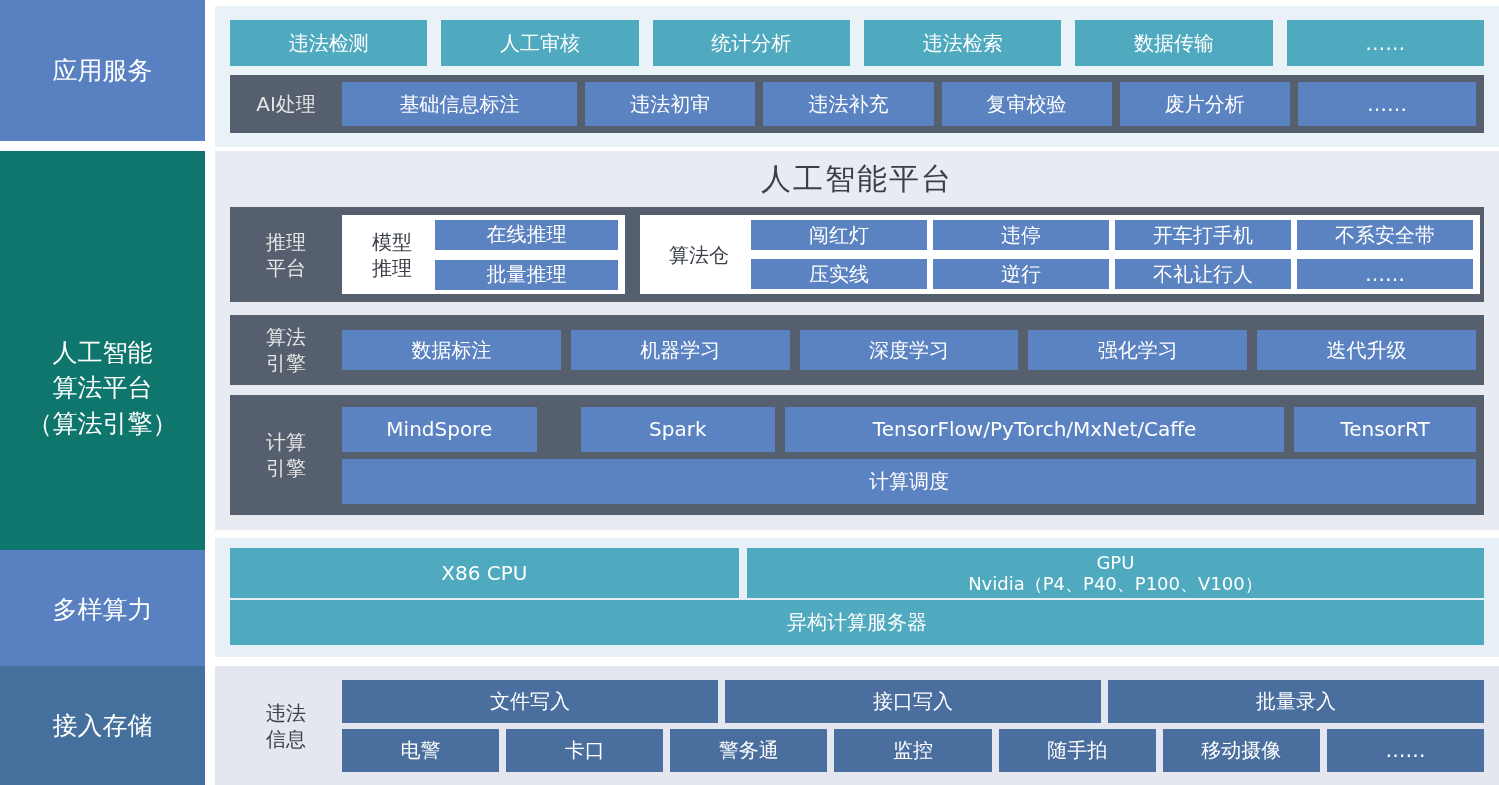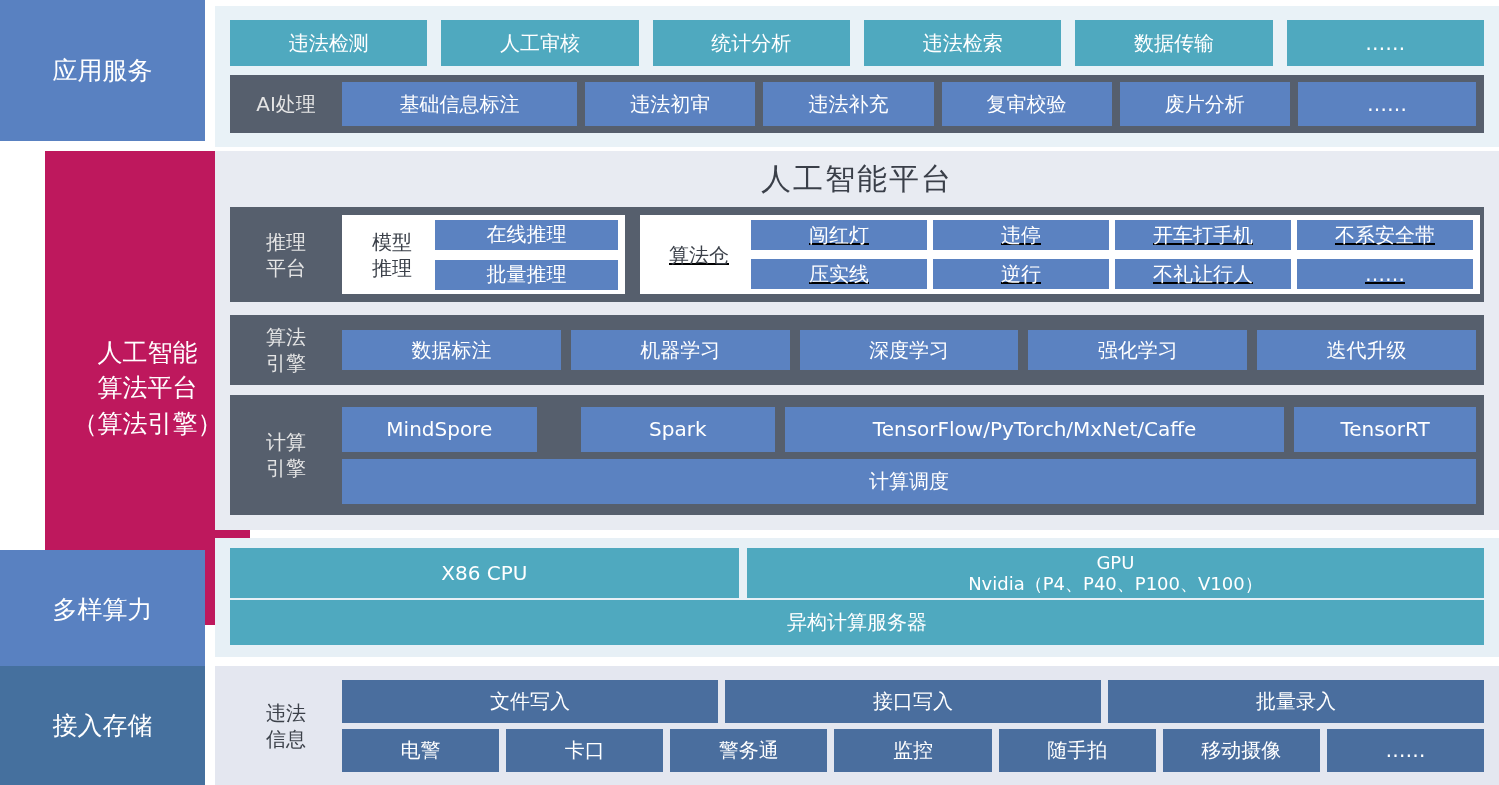--- a/index.html
+++ b/index.html
@@ -8,21 +8,21 @@
     position:relative; width:1499px; height:785px; background:#ffffff;
     font-family:"DejaVu Sans","Liberation Sans",sans-serif; overflow:hidden;
   }
   
   .side-box {
     position:absolute; left:0; width:205px;
     display:flex; flex-direction:column; align-items:center; justify-content:center;
     color:#ffffff; font-size:25px; font-weight:500; line-height:1.42; text-align:center;
   }
   .side-1 { top:0;     height:141px; background:#5981c1; }
-  .side-2 { top:151px; height:474px; background:#be185d;margin-left:45px; }
+  .side-2 { top:151px; height:474px; background:#0f766e; }
   .side-3 { top:550px; height:119px; background:#5981c1; }
   .side-4 { top:666px; height:119px; background:#45709e; }
   
   .panel { position:absolute; left:215px; width:1284px; }
   .panel-1 { top:6px;     height:141px; background:#e9f2f7; padding:14px 15px;
              display:flex; flex-direction:column; justify-content:space-between; }
   .panel-2 { top:151px; height:379px; background:#e8ebf2; padding:0 15px 15px; }
   .panel-3 { top:538px; height:119px; background:#e7f0f6; padding:10px 15px 12px;
              display:flex; flex-direction:column; }
   .panel-4 { top:666px; height:119px; background:#e4e7f0; padding:0 15px;
@@ -46,21 +46,21 @@
   .bar-ai { height:58px; padding-right:8px; }
   .bar-ai .row { flex:1; gap:8px; height:44px; }
   
   .plat-title { height:56px; display:flex; align-items:center; justify-content:center;
                 color:#3a3f49; font-size:30px; font-weight:500; letter-spacing:2px; }
   .bar-infer { height:95px; }
   .model-box { flex:0 0 283px; margin-right:15px; }
   .model-label { width:86px; flex:0 0 86px; }
   .model-stack { flex:1; display:flex; flex-direction:column; gap:10px; }
   .model-stack .btn { height:30px; }
-  .algostore-box { flex:1; margin-right:4px;text-decoration:underline; }
+  .algostore-box { flex:1; margin-right:4px; }
   .algostore-label { width:104px; flex:0 0 104px; }
   .algostore-grid { flex:1; display:flex; flex-direction:column; gap:9px; }
   .algostore-grid .row { gap:6px; height:30px; }
   .algostore-grid .btn { flex:1; }
   .gap13 { height:13px; } .gap10 { height:10px; }
   .bar-engine { height:70px; padding-right:8px; }
   .bar-engine .row { flex:1; gap:10px; height:40px; }
   .bar-engine .btn { flex:1; }
   .bar-compute { height:120px; padding-right:8px; }
   .compute-right { flex:1; display:flex; flex-direction:column; justify-content:center; gap:7px; }

